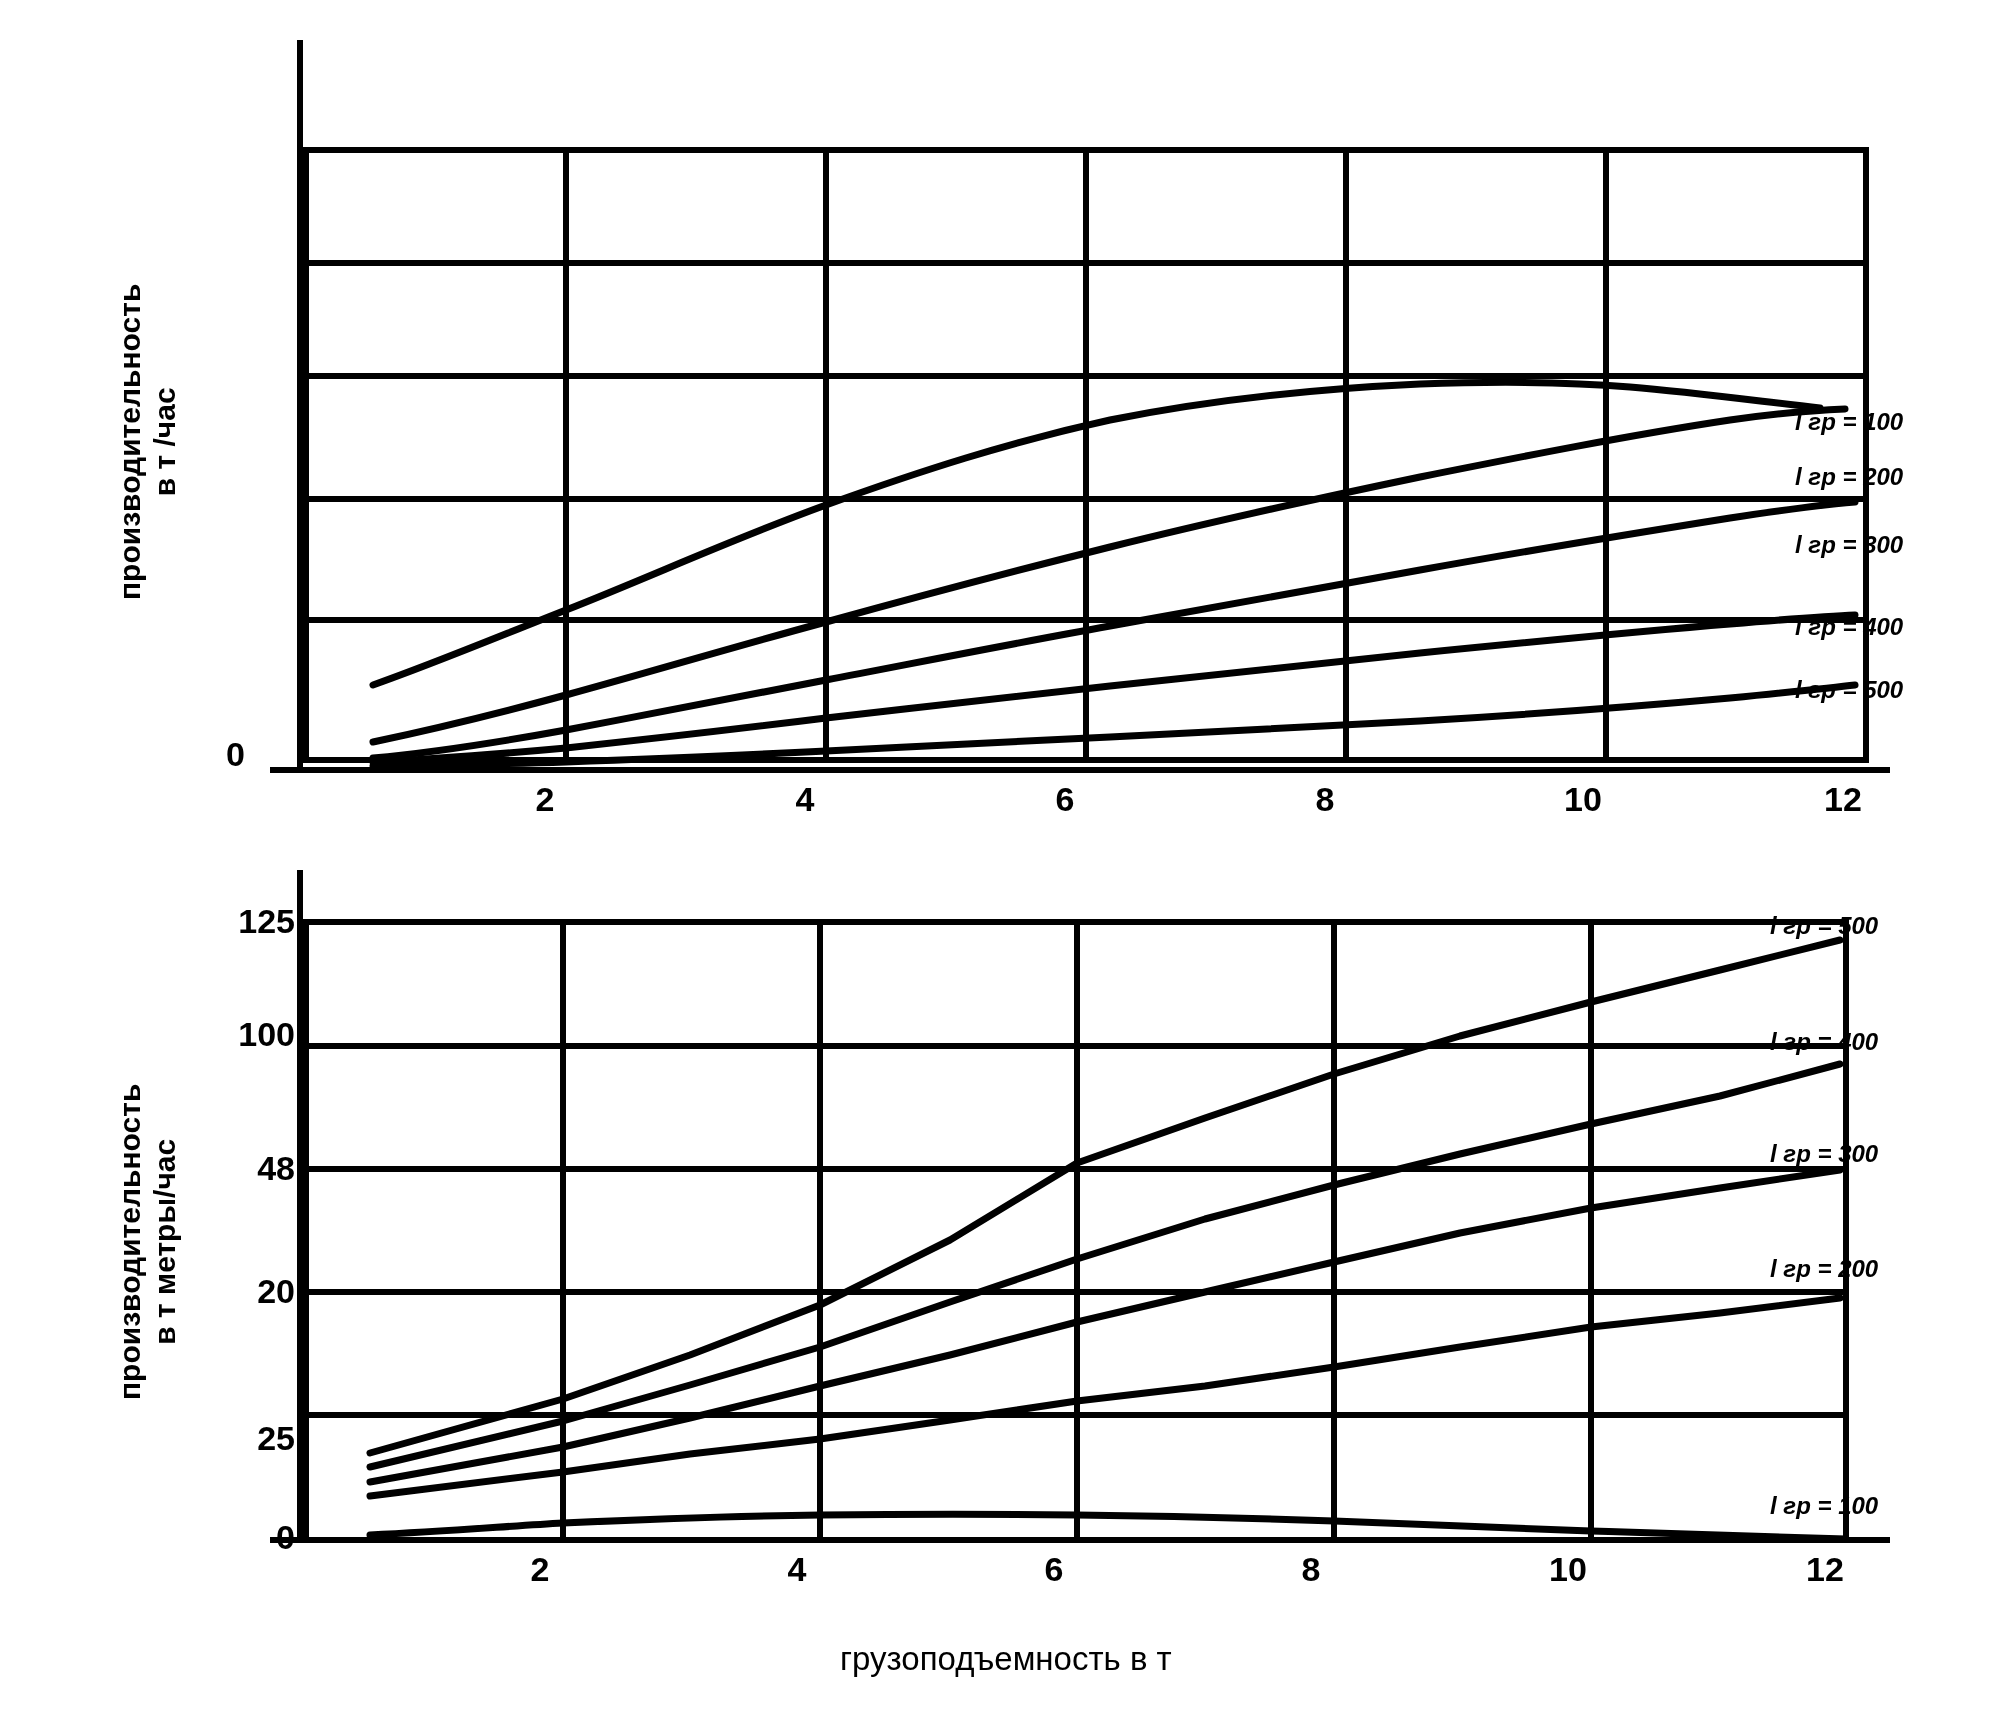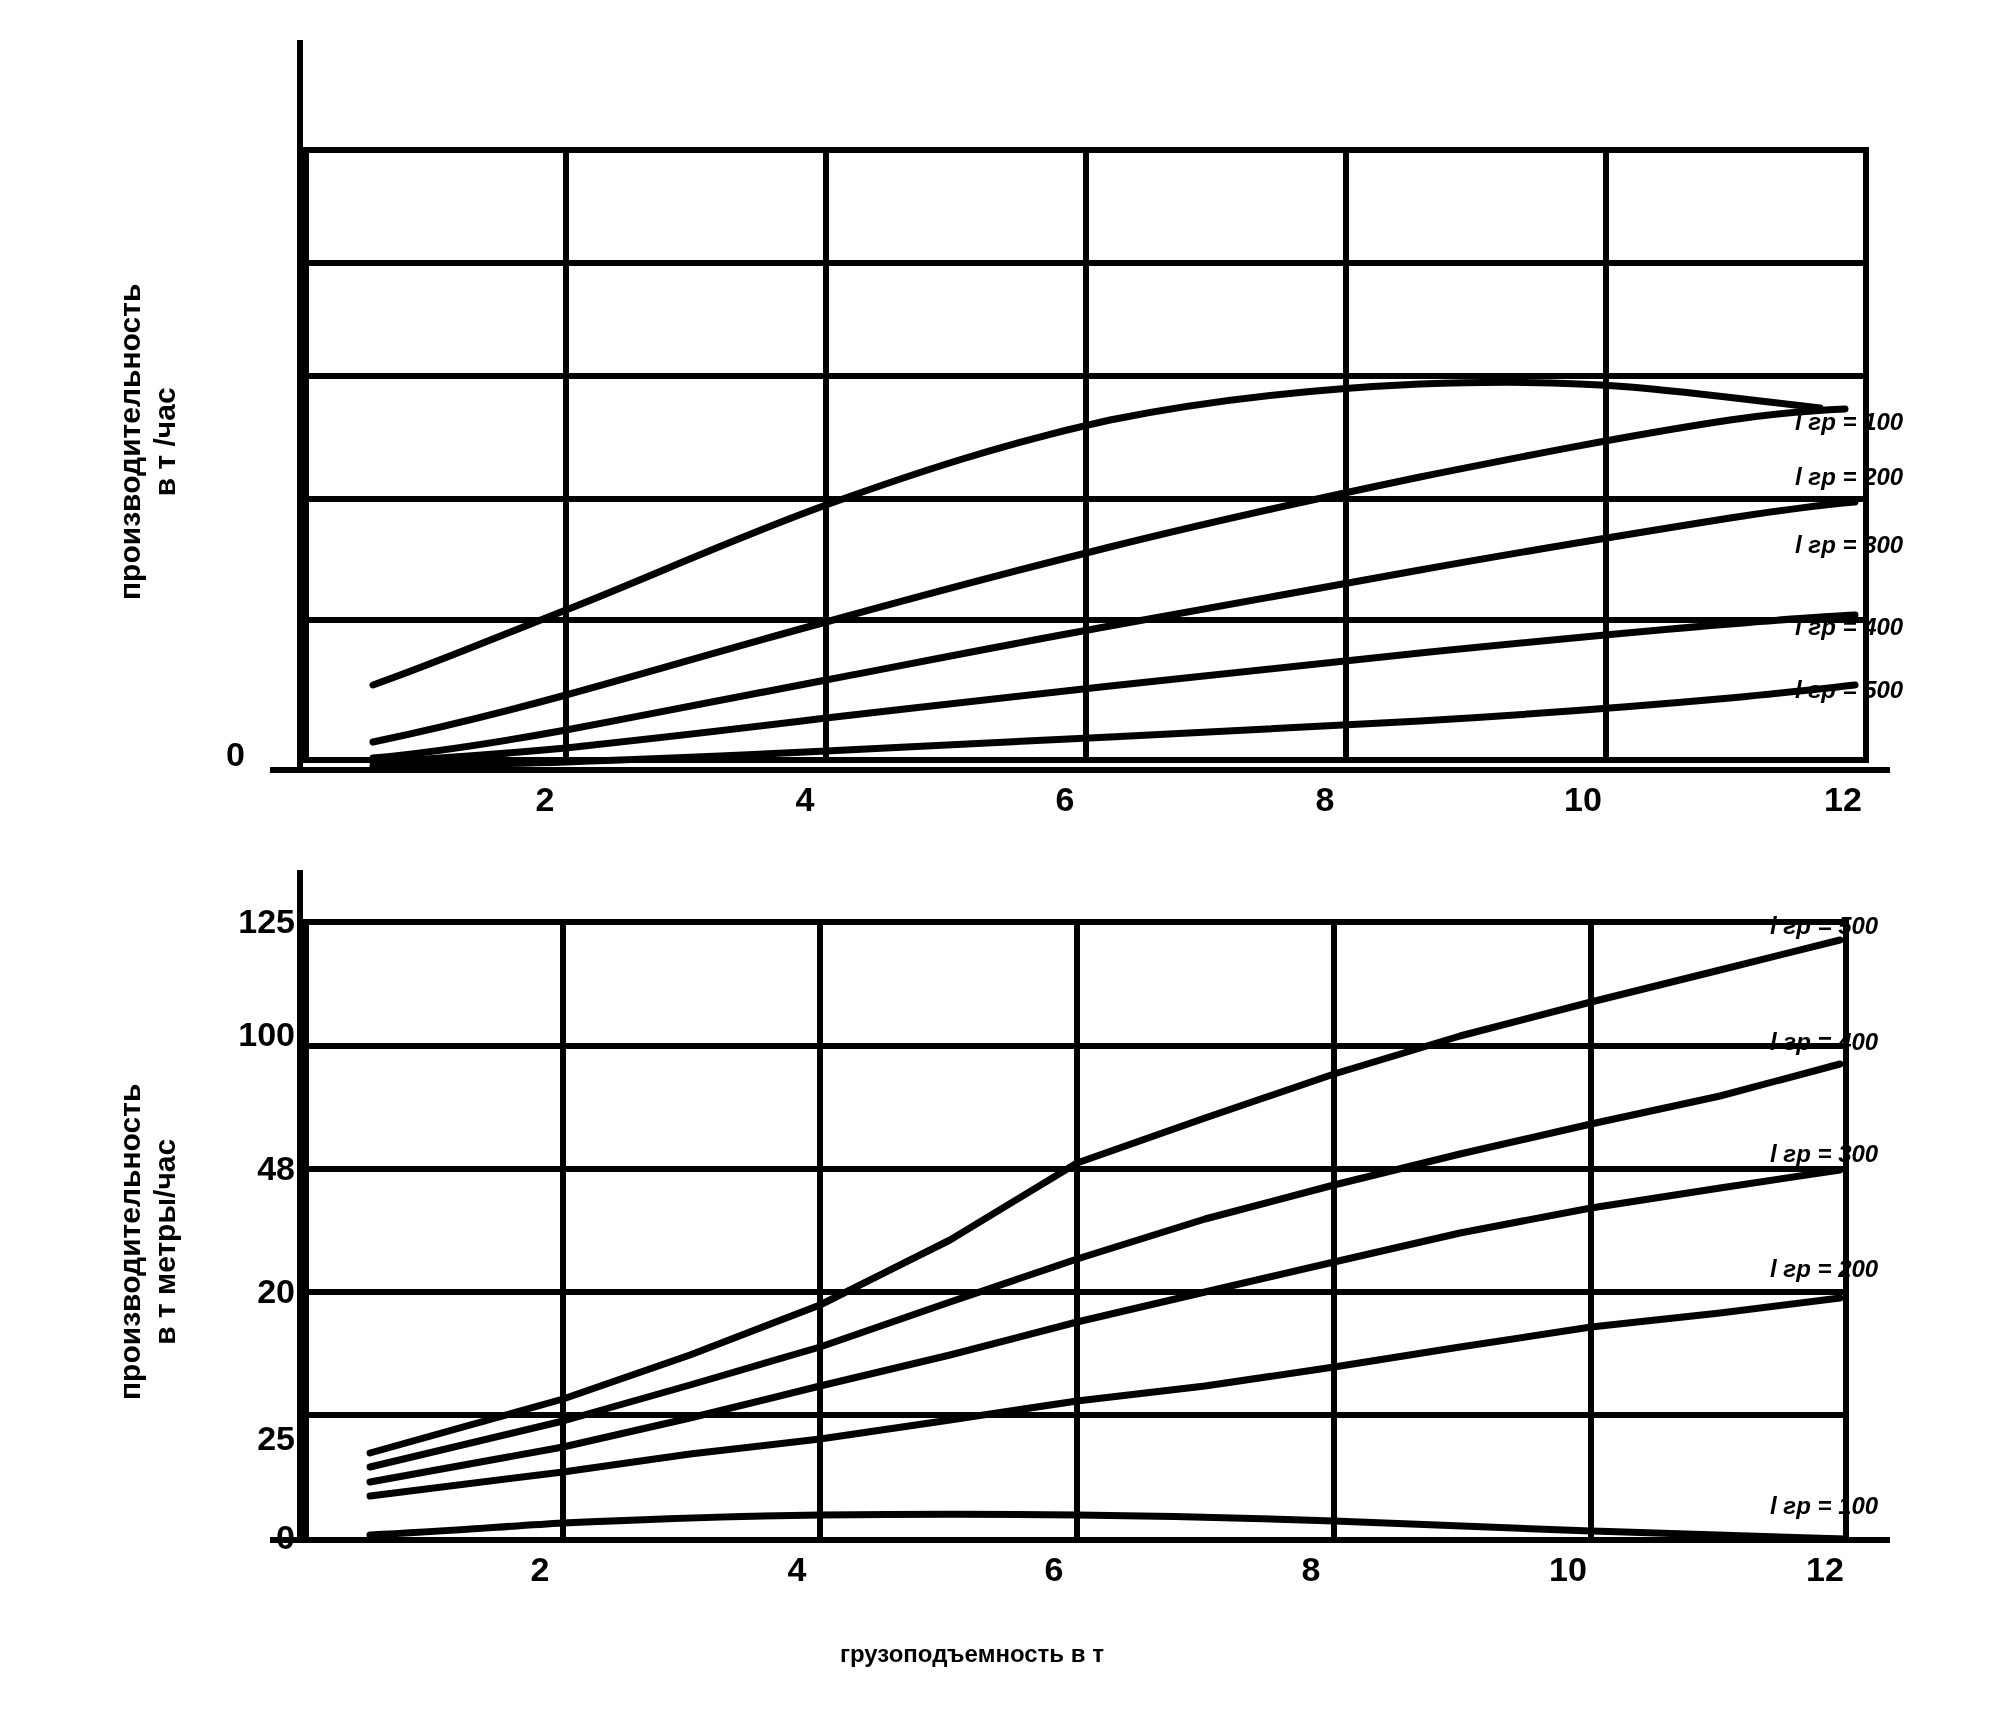--- a/index.html
+++ b/index.html
@@ -38,22 +38,22 @@
     font-weight: bold;
     font-size: 30px;
     letter-spacing: 0px;
     line-height: 1.18;
     text-align: center;
   }
   .ylabel span { display: block; }
 
   .xlabel {
     position: absolute;
-    font-weight: bold;
-    font-size: 24px;
+    font-weight: normal;
+    font-size: 33px;
     white-space: nowrap;
   }
 
   .tick-label {
     position: absolute;
     font-weight: bold;
     font-size: 34px;
     white-space: nowrap;
     text-align: center;
   }

